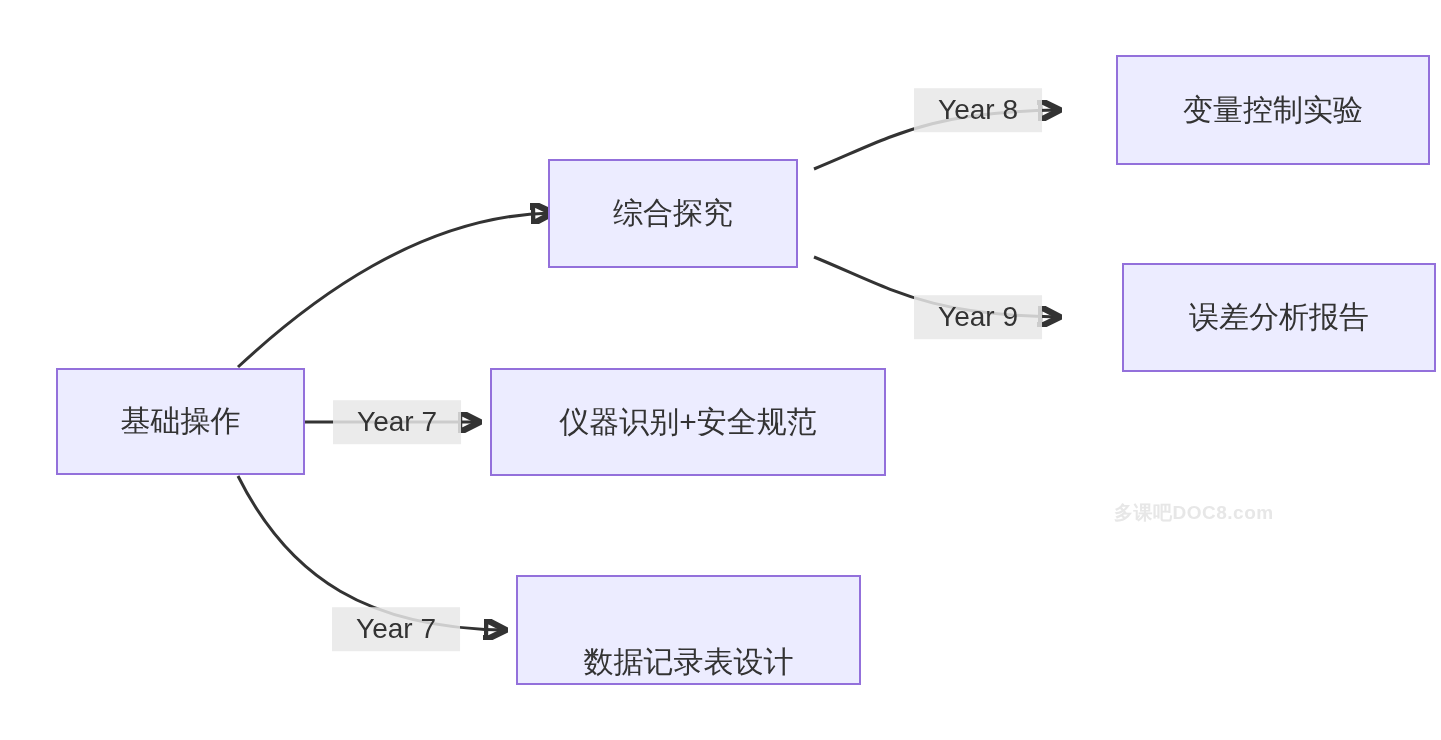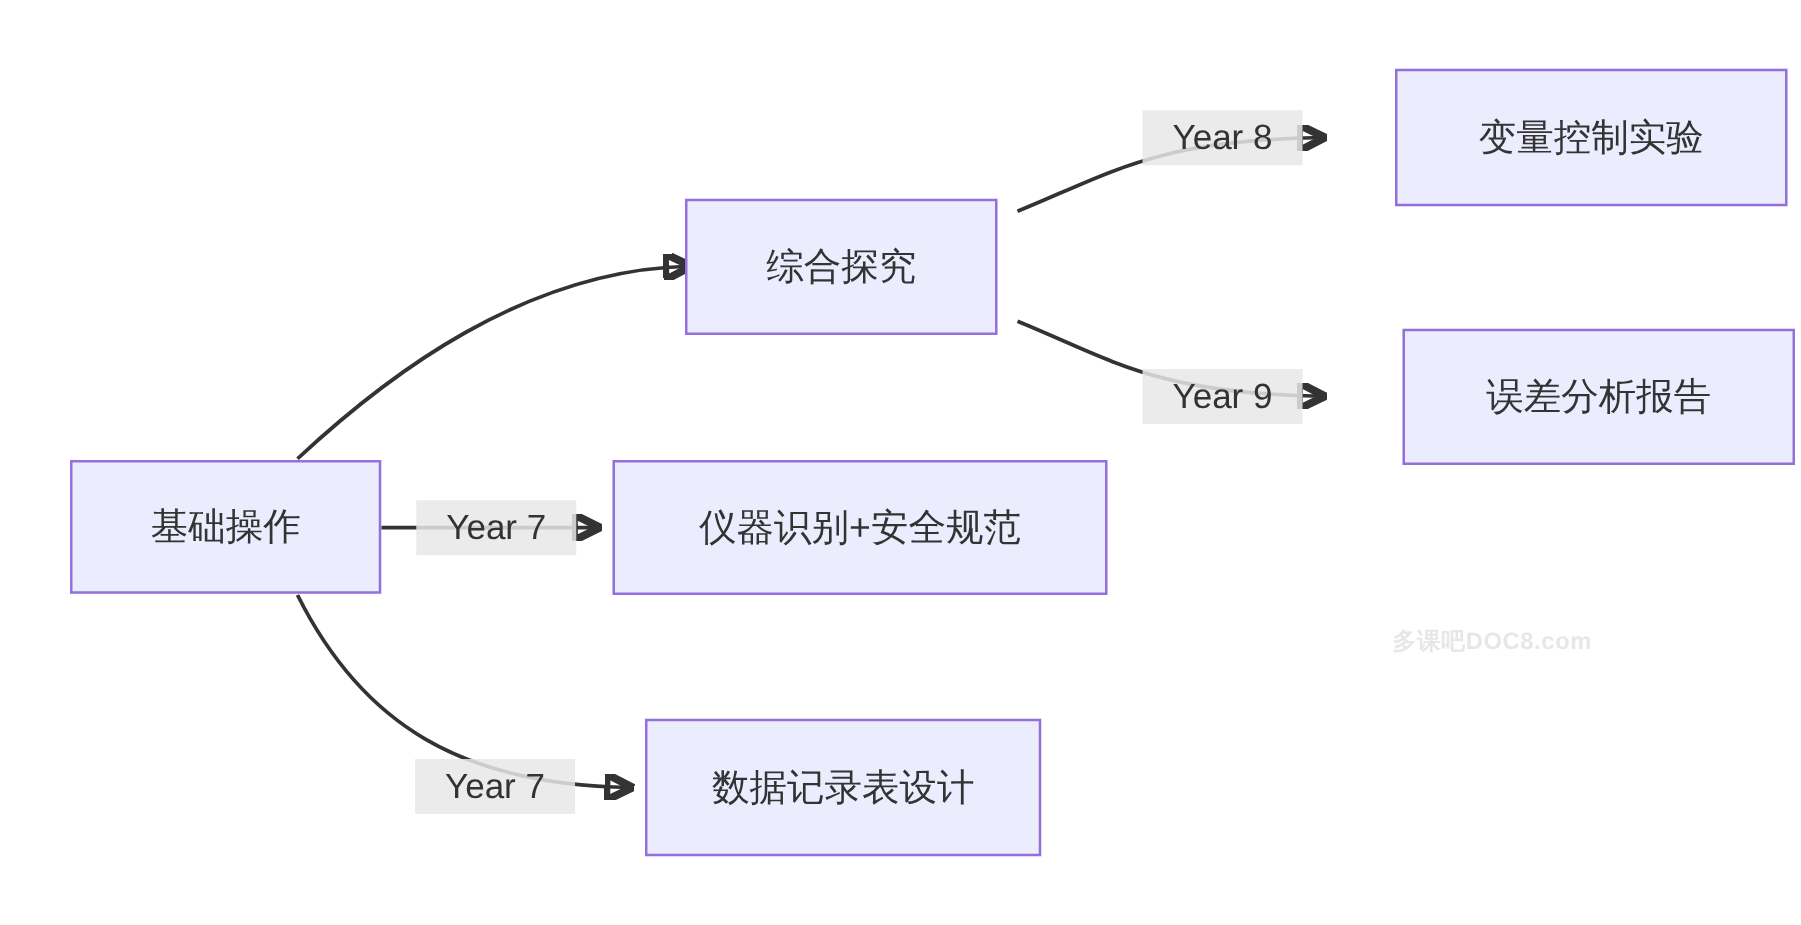--- a/index.html
+++ b/index.html
@@ -38,21 +38,21 @@
     align-items: center;
     justify-content: center;
     text-align: center;
     white-space: nowrap;
   }
   .node-a { left: 56px;  top: 368px; width: 249px; height: 107px; }
   .node-b { left: 548px; top: 159px; width: 250px; height: 109px; align-items: center; }
   .node-c { left: 1072px; top: 55px;  width: 314px; height: 110px; margin-left: 44px; }
   .node-d { left: 1122px; top: 263px; width: 314px; height: 109px; }
   .node-e { left: 490px; top: 368px; width: 396px; height: 108px; align-items: center; }
-  .node-f { left: 516px; top: 575px; width: 317px; height: 110px; }
+  .node-f { left: 516px; top: 575px; width: 345px; height: 110px; align-items: flex-end; }
   .edge-label {
     position: absolute;
     transform: translate(-50%, -50%);
     background: rgba(232, 232, 232, 0.85);
     color: #333333;
     font-size: 28px;
     padding: 5px 24px;
     white-space: nowrap;
     line-height: 1.2;
   }

